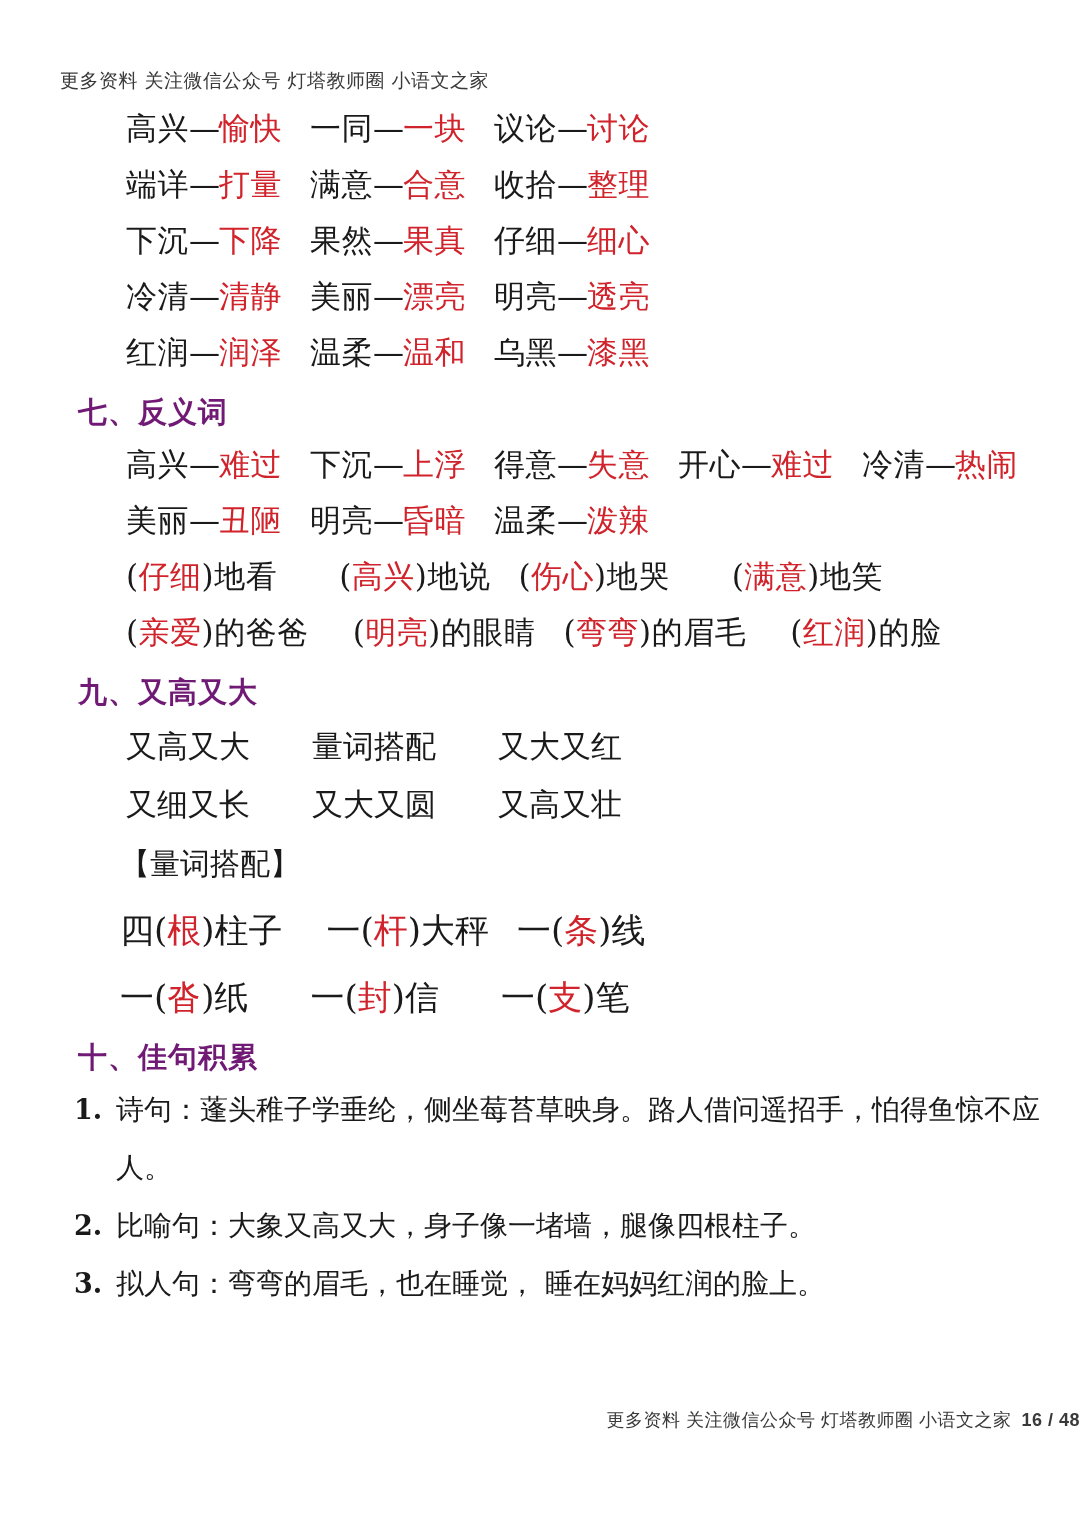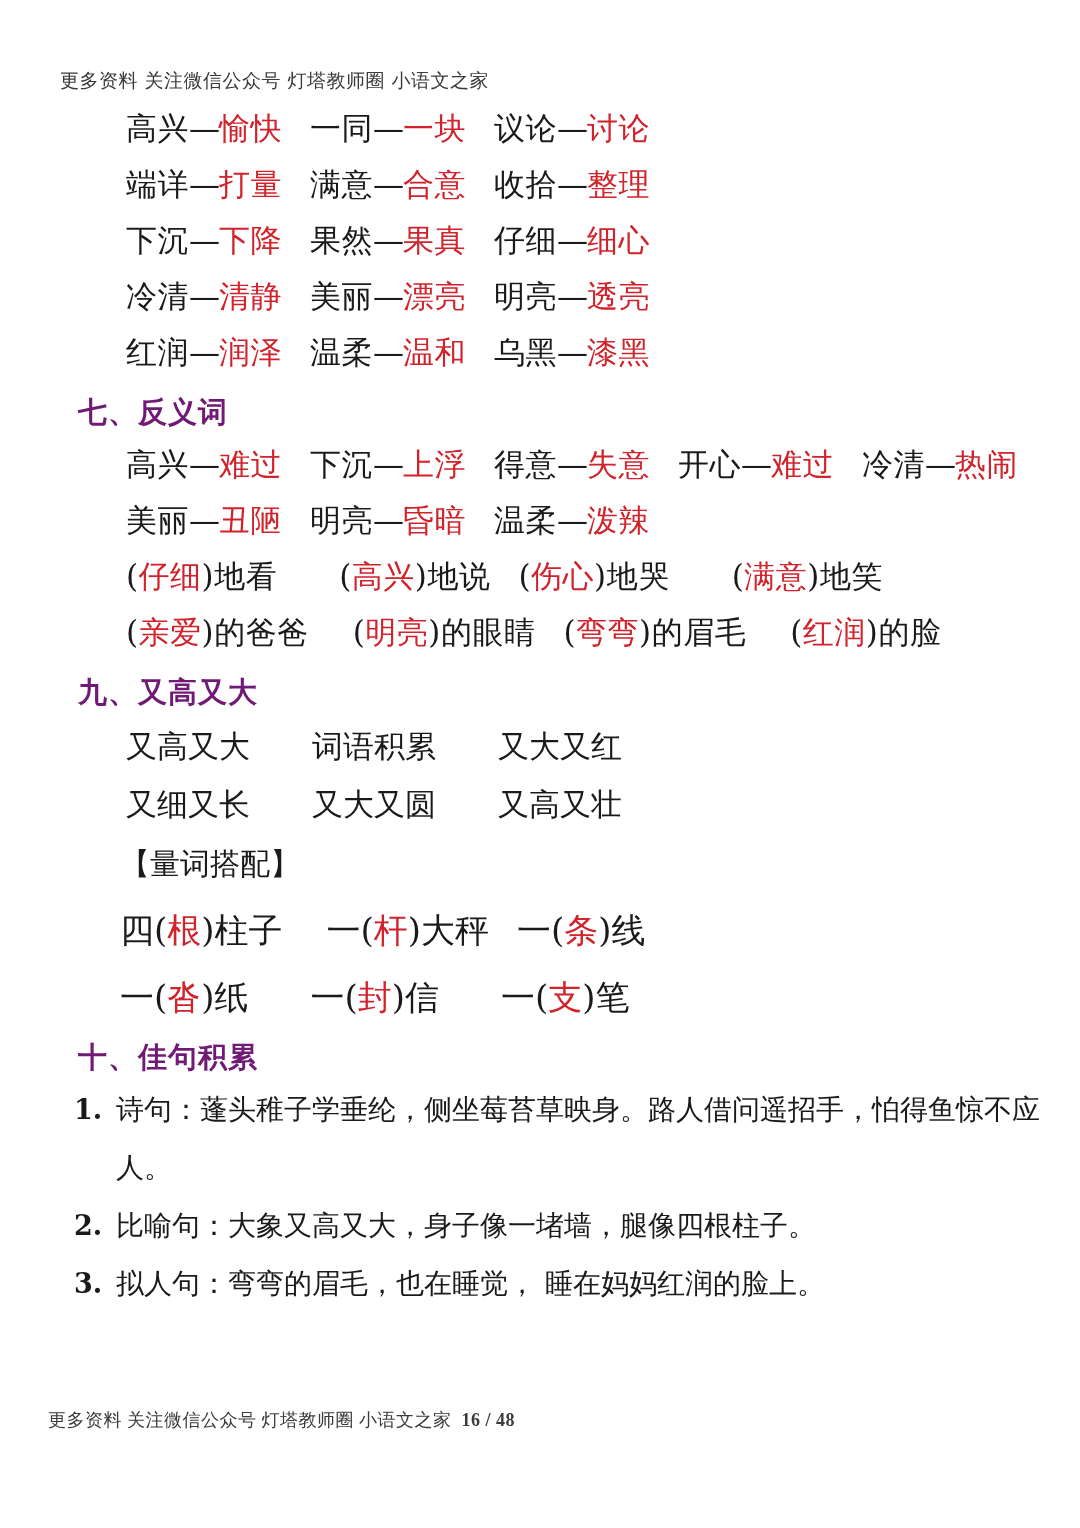--- a/index.html
+++ b/index.html
@@ -32,22 +32,22 @@
     font-size: 19px;
     color: #3a3a3a;
     letter-spacing: 0.5px;
     white-space: nowrap;
   }
   .running-foot {
     position: absolute;
     left: 0;
     right: 0;
     top: 1408px;
-    text-align: left;
-    font-family: Liberation Serif, serif;
+    text-align: right;
+    font-family: Liberation Sans, sans-serif;
     font-size: 18px;
     color: #3a3a3a;
     letter-spacing: 0.5px;
     white-space: nowrap;
     margin-left: 48px;
   }
   .running-foot .pageno {
     font-weight: bold;
     margin-left: 10px;
   }
@@ -181,21 +181,21 @@
       </div>
       <div class="word-row">
         <span class="pair"><span class="blk">(</span><span class="red">亲爱</span><span class="blk">)</span><span class="blk">的爸爸</span></span><span class="gap-l"></span><span class="pair"><span class="blk">(</span><span class="red">明亮</span><span class="blk">)</span><span class="blk">的眼睛</span></span><span class="gap-m"></span><span class="pair"><span class="blk">(</span><span class="red">弯弯</span><span class="blk">)</span><span class="blk">的眉毛</span></span><span class="gap-l"></span><span class="pair"><span class="blk">(</span><span class="red">红润</span><span class="blk">)</span><span class="blk">的脸</span></span>
       </div>
     </div>
 
     <div class="sec-head">九、又高又大</div>
 
     <div>
       <div class="fourchar-row">
-        <span>又高又大</span><span class="gap-xl"></span><span>词语积累</span><span class="gap-xl"></span><span>又大又红</span>
+        <span>又高又大</span><span class="gap-xl"></span><span>量词搭配</span><span class="gap-xl"></span><span>又大又红</span>
       </div>
       <div class="fourchar-row">
         <span>又细又长</span><span class="gap-xl"></span><span>又大又圆</span><span class="gap-xl"></span><span>又高又壮</span>
       </div>
     </div>
 
     <div class="bracket-title">【量词搭配】</div>
     <div>
       <div class="liangci-row">
         <span class="pair"><span class="blk">四</span><span class="blk">(</span><span class="red">根</span><span class="blk">)</span><span class="blk">柱子</span></span><span class="gap-l"></span><span class="pair"><span class="blk">一</span><span class="blk">(</span><span class="red">杆</span><span class="blk">)</span><span class="blk">大秤</span></span><span class="gap-m"></span><span class="pair"><span class="blk">一</span><span class="blk">(</span><span class="red">条</span><span class="blk">)</span><span class="blk">线</span></span>

